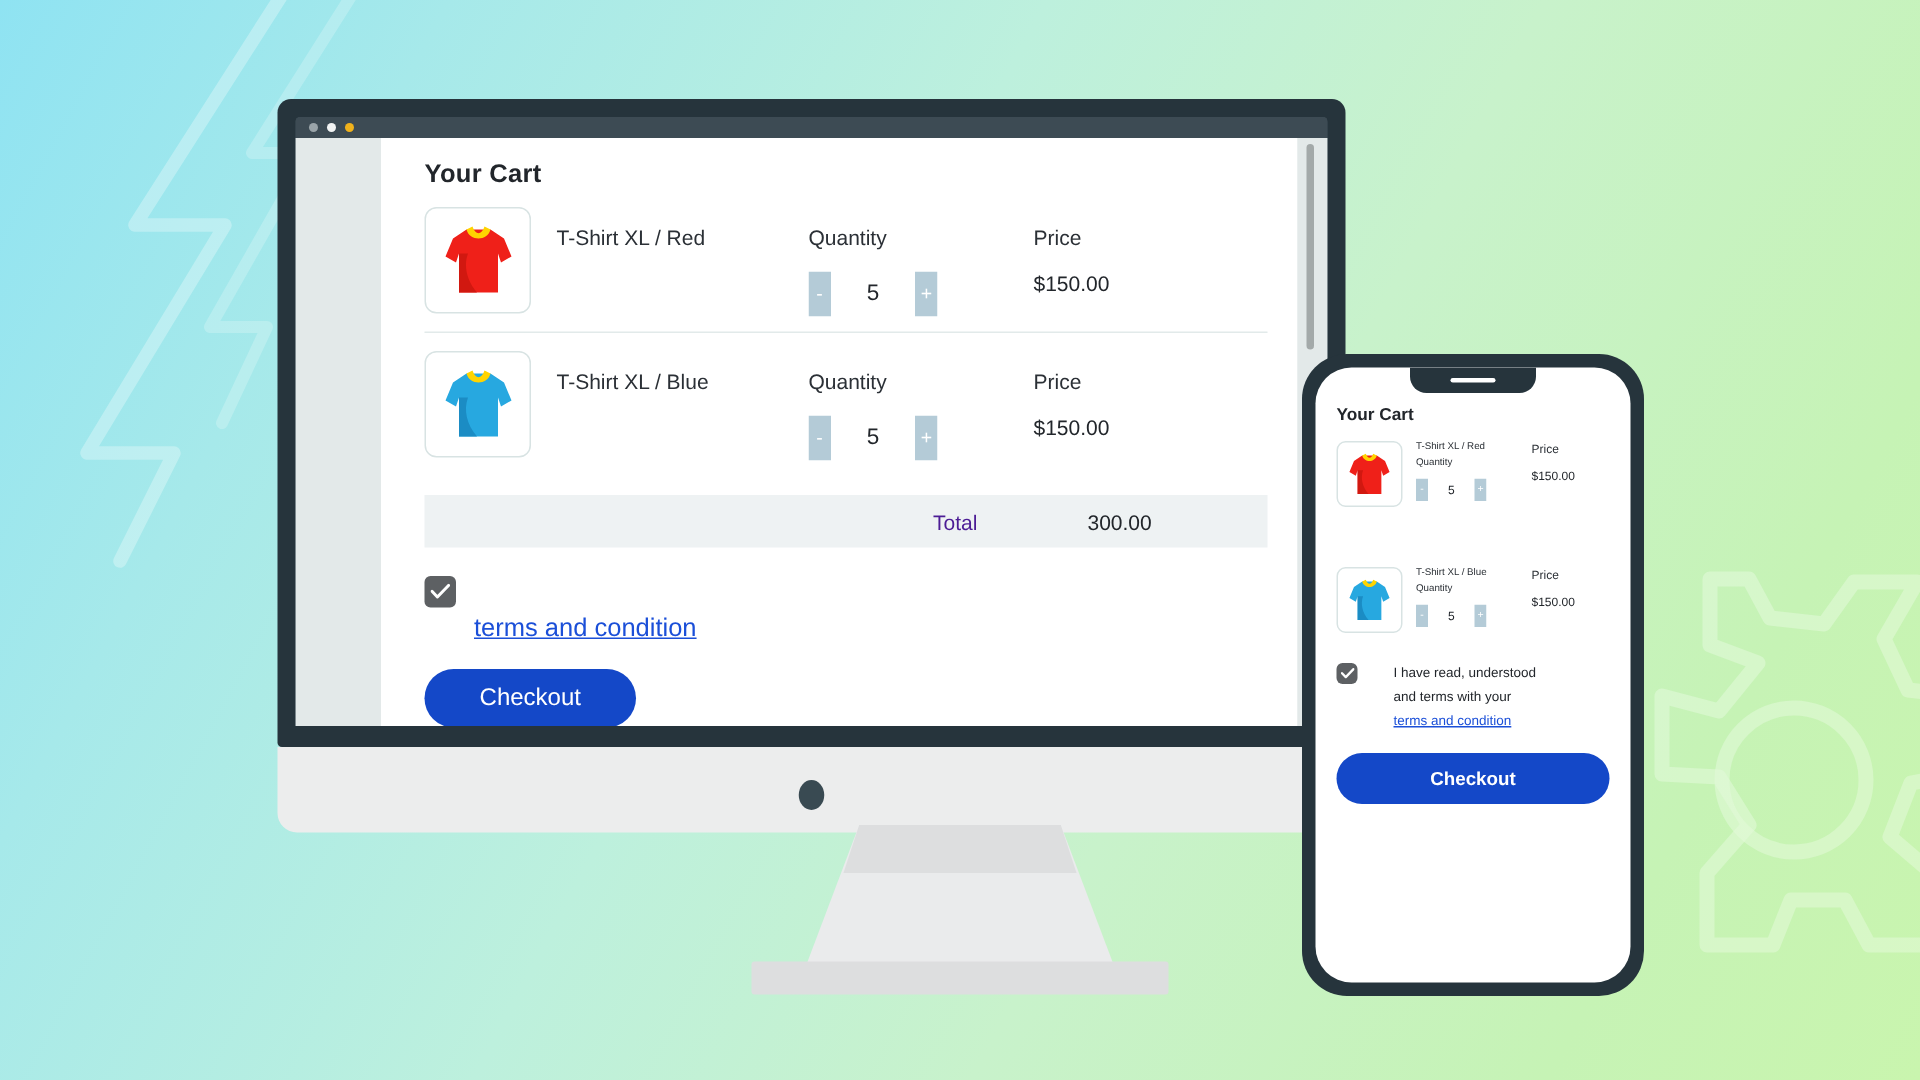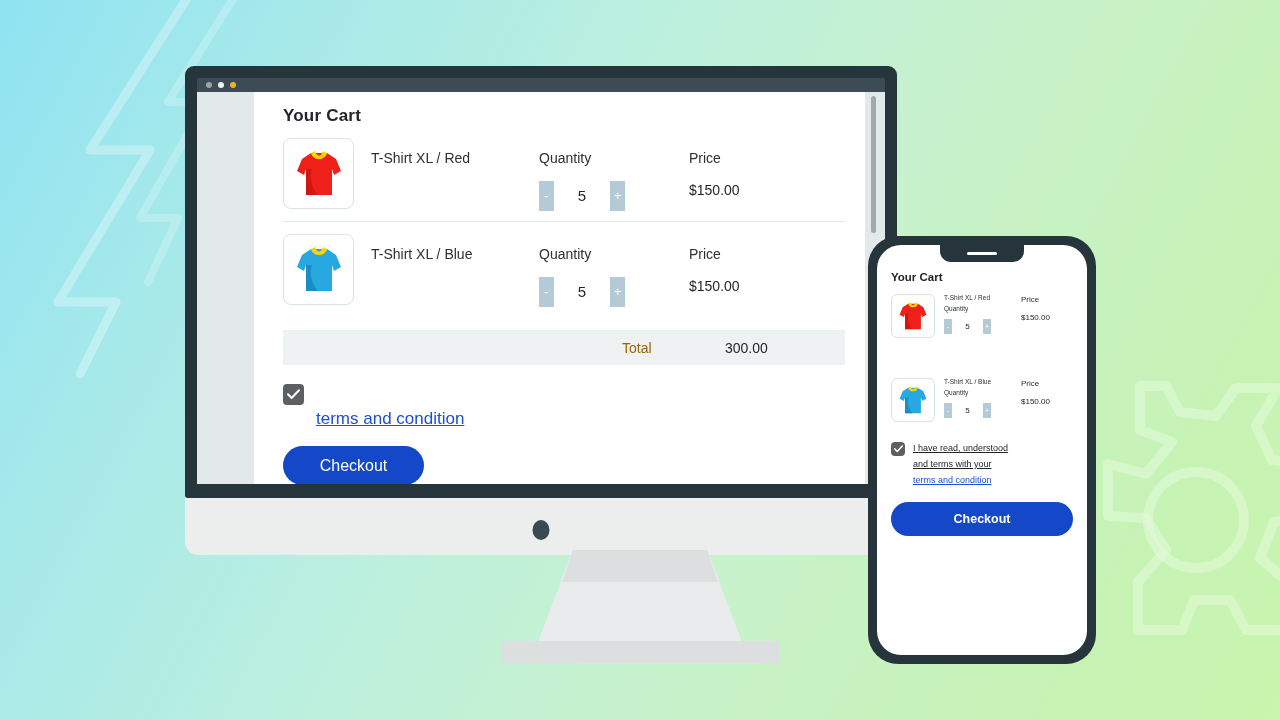--- a/index.html
+++ b/index.html
@@ -90,21 +90,21 @@
     flex: 1 1 auto; background: #ffffff; text-align: center; line-height: 30px;
     font-size: 15px; color: #22262b; border: none; font-family: inherit; width: 100%;
   }
   .price-val { font-size: 14px; color: #22262b; }
   .divider { height: 1px; background: #e2eaea; margin: 0 0 0 0; }
   .total-bar {
     background: #eef2f3; height: 35px; display: flex; align-items: center;
     margin-top: 13px;
   }
   .total-spacer { flex: 1 1 auto; }
-  .total-label { width: 103px; font-size: 14px; color: #a16207; }
+  .total-label { width: 103px; font-size: 14px; color: #4c1d95; }
   .total-value { width: 120px; font-size: 14px; color: #22262b; }
   .agree-row { display: flex; align-items: flex-start; margin-top: 15px; }
   .checkbox {
     width: 21px; height: 21px; border-radius: 4px; background: #5d6063;
     flex: 0 0 auto; display: flex; align-items: center; justify-content: center;
     margin-top: 4px; cursor: pointer;
   }
   .agree-text { margin-left: 12px; font-size: 17px; color: #22262b; line-height: 26px; }
   .terms-link { color: #1b4fd8; text-decoration: underline; font-size: 17px; display: inline-block; cursor: pointer; }
   .checkout-btn {
@@ -144,21 +144,21 @@
   .m-step-btn { width: 12px; background: #b4cbd7; color: #ffffff; border: none; font-size: 7px; line-height: 15px; text-align: center; cursor: pointer; font-family: inherit; }
   .m-step-val { flex: 1 1 auto; background: #fff; text-align: center; line-height: 15px; font-size: 8px; color: #22262b; border: none; width: 100%; font-family: inherit; }
   .m-right { width: 52px; padding-top: 1px; }
   .m-price-head { font-size: 8px; color: #2b3036; margin-bottom: 9px; }
   .m-price-val { font-size: 8px; color: #22262b; }
   .m-agree { display: flex; align-items: flex-start; margin-top: 18px; }
   .m-checkbox {
     width: 14px; height: 14px; border-radius: 4px; background: #5d6063; flex: 0 0 auto;
     display: flex; align-items: center; justify-content: center; margin-top: 2px; cursor: pointer;
   }
-  .m-agree-text { margin-left: 8px; font-size: 9px; color: #22262b; line-height: 16px; text-decoration: underline; }
+  .m-agree-text { margin-left: 24px; font-size: 9px; color: #22262b; line-height: 16px; }
   .m-terms { color: #1b4fd8; text-decoration: underline; font-size: 9px; cursor: pointer; display: inline-block; }
   .m-checkout {
     margin-top: 14px; width: 100%; height: 34px; background: #1448c8; color: #fff;
     border: none; border-radius: 18px; font-size: 12.5px; font-family: inherit; cursor: pointer; font-weight: bold;
   }
 </style>
 </head>
 <body>
 
 <div class="bg-art">

